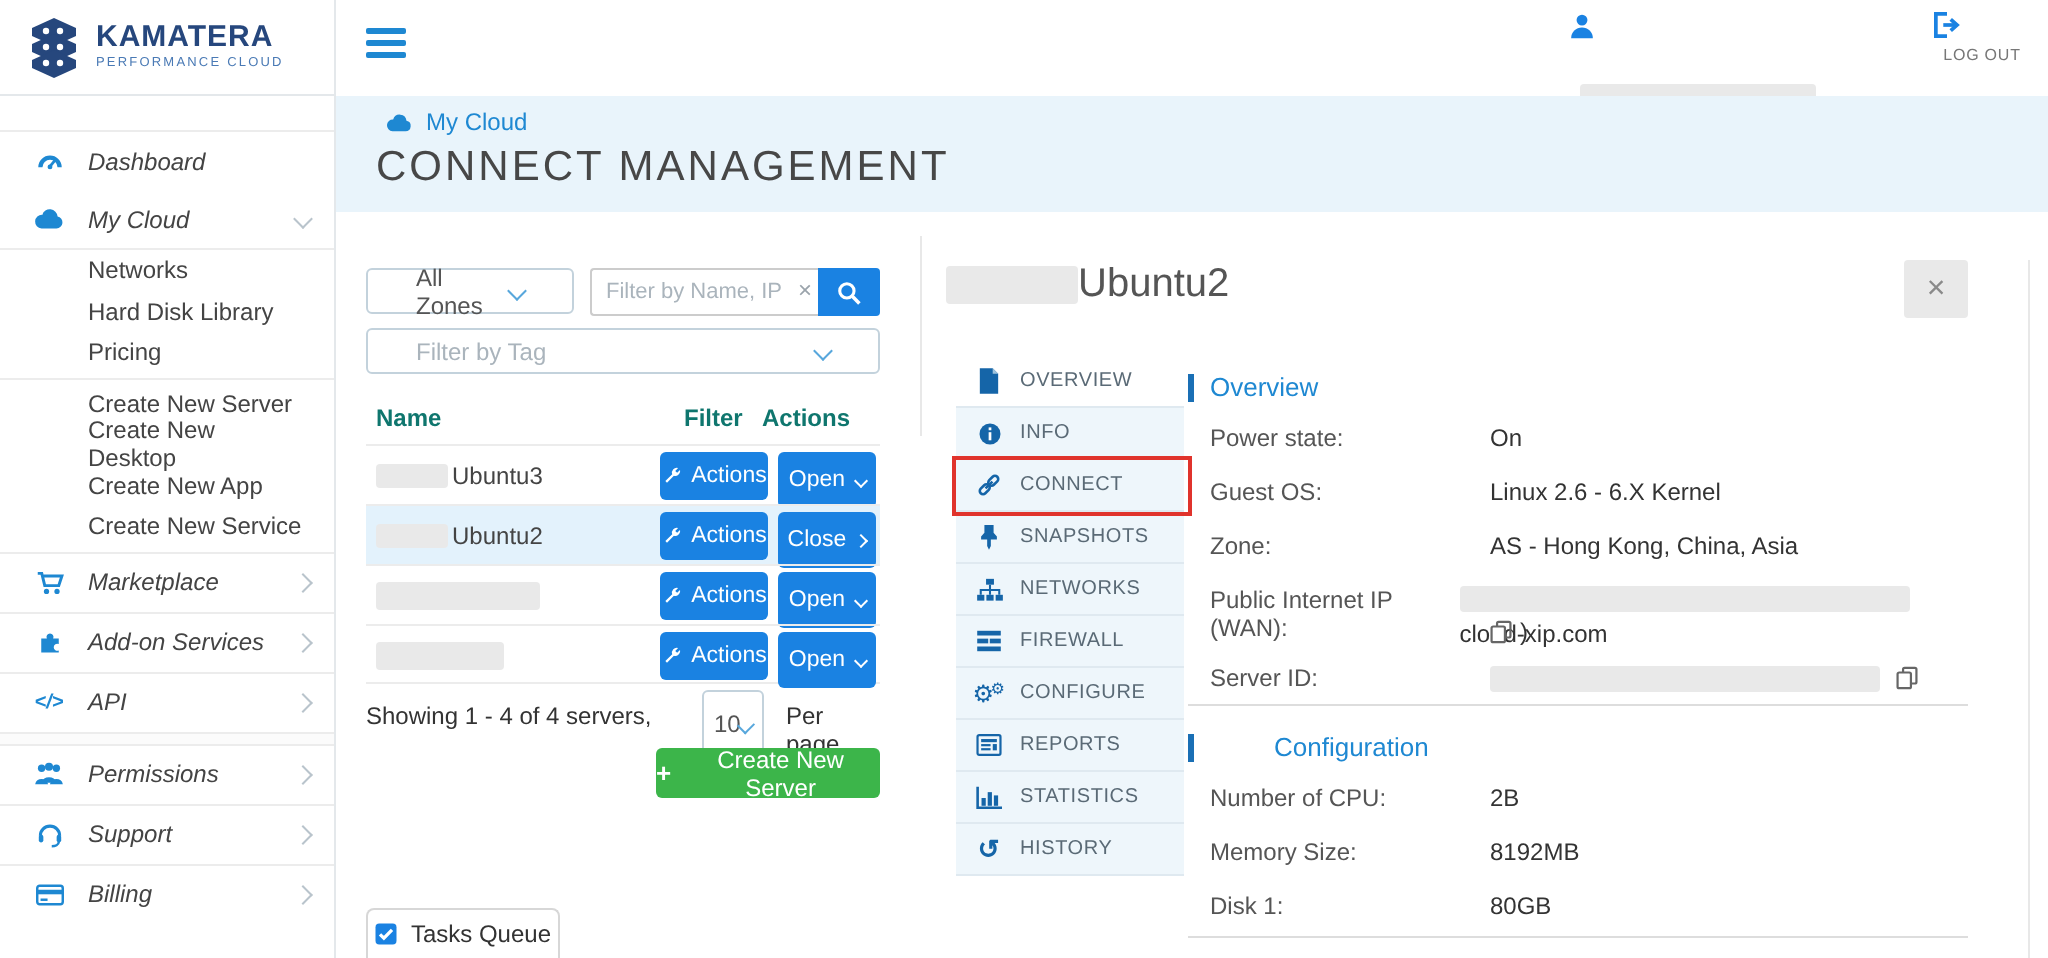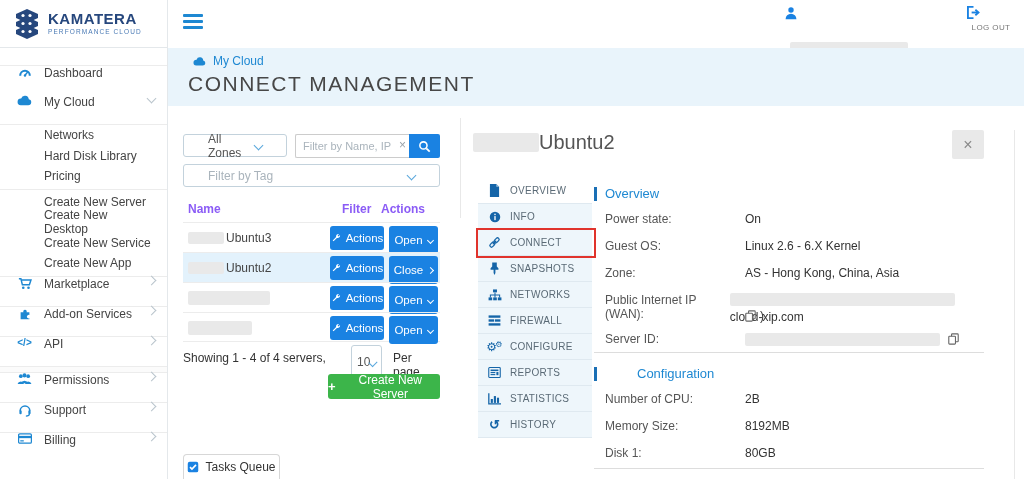--- a/index.html
+++ b/index.html
@@ -19,22 +19,22 @@
   .logout-label { font-size:8px; color:#777; letter-spacing:.4px; margin-top:4px; display:block; }
 
   
   .sidebar { position:absolute; left:0; top:0; width:168px; height:479px; background:#fff;
     border-right:1px solid #e4e8eb; }
   .logo { height:48px; display:flex; align-items:center; padding-left:14px; border-bottom:1px solid #e4e8eb; }
   .logo-text { margin-left:8px; line-height:1; }
   .logo-name { font-size:15px; font-weight:bold; color:#26477d; letter-spacing:.5px; }
   .logo-tag { font-size:6.5px; color:#4a7ab5; letter-spacing:1.1px; margin-top:3px; }
   .nav { margin-top:17px; border-top:1px solid #ececec; }
-  .nav-item { height:29px; display:flex; padding:0 12px 0 16px;
-    font-size:12px; color:#444; cursor:pointer; position:relative; }
+  .nav-item { height:29px; display:flex; align-items:center; padding:0 12px 0 16px;
+    font-size:12px; color:#444; cursor:pointer; position:relative;font-style:italic; }
   .nav-item .ic { width:17px; color:#1e88d2; display:inline-flex; justify-content:center; margin-right:11px; }
   .nav-item .lbl { flex:1; }
   .chev { width:7px; height:7px; border-right:1.5px solid #b9c4cc; border-bottom:1.5px solid #b9c4cc; display:inline-block; }
   .chev-r { transform:rotate(-45deg); }
   .chev-d { transform:rotate(45deg); }
   .submenu { border-top:1px solid #ececec; border-bottom:1px solid #ececec; padding-bottom:2px; }
   .sub-item { height:20.5px; display:flex; align-items:center; padding:0 14px 0 44px; font-size:12px; color:#444; cursor:pointer; }
   .sub-item.active { background:#33a0dc;
     background-image:radial-gradient(rgba(255,255,255,.28) 1px, transparent 1.4px);
     background-size:7px 7px; color:#fff; height:22px; }
@@ -61,21 +61,21 @@
   .searchwrap input { width:100%; height:100%; border:1px solid #ccc; border-right:none;
     border-radius:2px 0 0 2px; padding:0 16px 0 7px; font-size:11px; color:#555;
     font-family:"Liberation Sans",sans-serif; }
   .searchwrap input::placeholder { color:#aab4bc; }
   .input-clear { position:absolute; right:3px; top:4px; color:#9aa3ab; font-size:12px; cursor:pointer; }
   .searchbtn { position:absolute; left:226px; top:4px; width:31px; height:24px; background:#1a82e2;
     border:none; border-radius:0 2px 2px 0; color:#fff; cursor:pointer; display:flex; align-items:center; justify-content:center; }
   .tagselect { position:absolute; left:0; top:34px; width:257px; height:23px; }
   .tagselect .lbl { color:#aab4bc; }
 
-  .thead { position:absolute; left:0; top:72px; width:257px; height:20px; font-size:12px; font-weight:bold; color:#8b5cf6; }
+  .thead { position:absolute; left:0; top:72px; width:257px; height:20px; font-size:12px; font-weight:bold; color:#0f766e; }
   .th-name { position:absolute; left:5px; }
   .th-state { position:absolute; left:159px; }
   .th-actions { position:absolute; left:198px; }
   .rows { position:absolute; left:0; top:92px; width:257px; }
   .srow { position:relative; height:30px; border-top:1px solid #ececec; }
   .srow:last-child { border-bottom:1px solid #ececec; }
   .srow.selected { background:#e3f2fc; }
   .cell-name { position:absolute; left:5px; top:8px; font-size:12px; color:#444; display:flex; align-items:center; }
   .name-blur-sm { width:36px; height:12px; margin-right:2px; }
   .name-blur-lg { width:82px; height:14px; }
@@ -195,24 +195,24 @@
           <span class="lbl">Pricing</span>
         </div>
         <div class="sub-divider"></div>
         <div class="sub-item">
           <span class="lbl">Create New Server</span>
         </div>
         <div class="sub-item">
           <span class="lbl">Create New Desktop</span>
         </div>
         <div class="sub-item">
-          <span class="lbl">Create New Service</span>
+          <span class="lbl">Create New App</span>
         </div>
         <div class="sub-item">
-          <span class="lbl">Create New App</span>
+          <span class="lbl">Create New Service</span>
         </div>
       </div>
 
       <div class="nav-item">
         <span class="ic">
           <svg width="14" height="13" viewBox="0 0 16 14">
               <path d="M1 1.5h2.3L5 8.5h8l1.8-5.5H4.4" fill="none" stroke="#1e88d2" stroke-width="1.7"></path>
               <circle cx="6" cy="11.8" r="1.5" fill="#1e88d2"></circle>
               <circle cx="12" cy="11.8" r="1.5" fill="#1e88d2"></circle>
             </svg>

